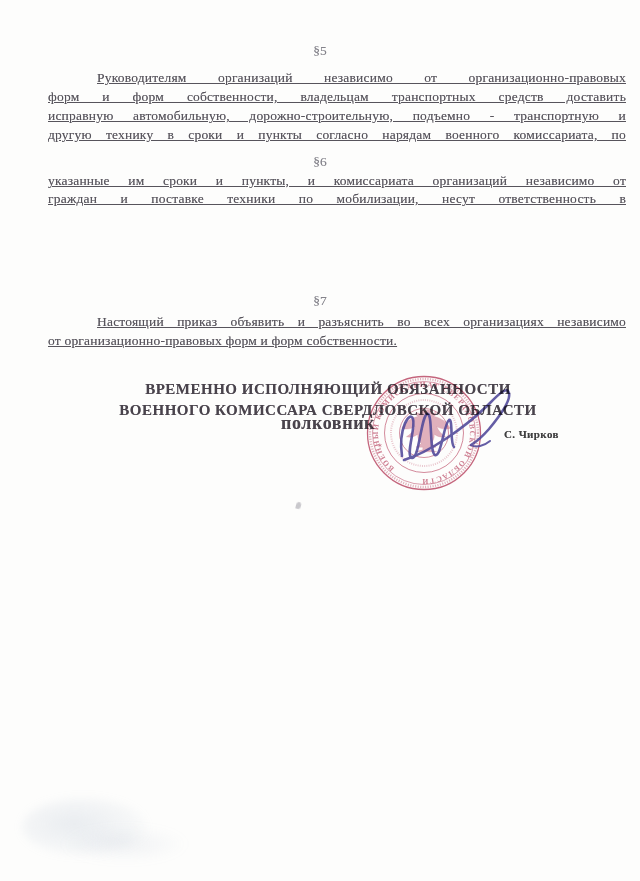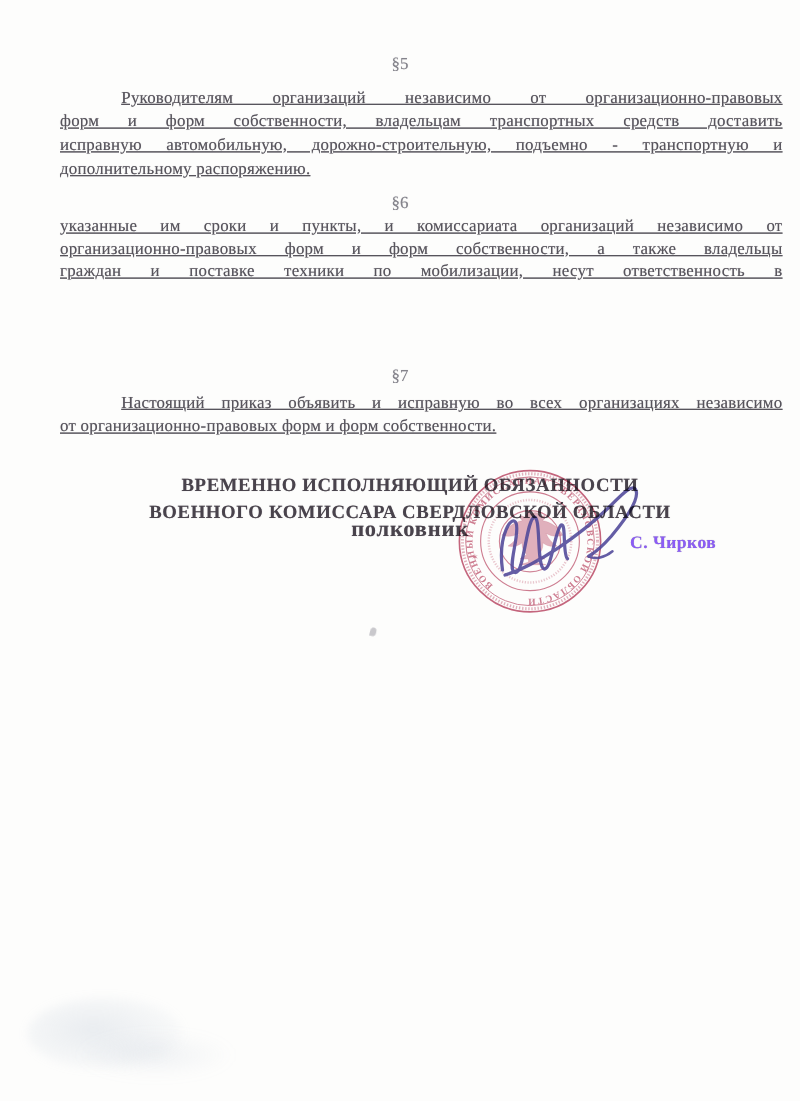--- a/index.html
+++ b/index.html
@@ -44,23 +44,23 @@
     text-align:center;
     transform:translateX(-9px);
     color:#49434c;
     font-weight:bold;
     text-shadow:0 0 .6px rgba(73,67,76,.5);
   }
   .sig-title{font-size:15px;line-height:20.5px;letter-spacing:.5px;}
   .sig-rank{font-size:18px;line-height:16px;letter-spacing:.6px;margin-top:-5px;}
   .signer{
     position:absolute;left:504px;top:425px;
-    font-size:14px;font-weight:bold;line-height:19px;
+    font-size:11px;font-weight:bold;line-height:19px;
     letter-spacing:.4px;
-    color:#8b5cf6;
+    color:#404040;
     text-shadow:0 0 .6px rgba(62,58,68,.5);
   }
   
   .stamp-svg{
     position:absolute;left:358px;top:368px;
     width:168px;height:136px;
     mix-blend-mode:multiply;
     overflow:visible;
   }
   .ink{filter:blur(.45px);opacity:.92;}
@@ -94,31 +94,30 @@
 <body>
 
 <div class="page" style="background: rgb(253, 253, 252);">
 
   <div id="sections">
       <div class="sec-marker" id="m0">§5</div>
       <div class="sec-para" id="p0">
         <div class="ln first">Руководителям организаций независимо от организационно-правовых</div>
         <div class="ln">форм и форм собственности, владельцам транспортных средств доставить</div>
         <div class="ln">исправную автомобильную, дорожно-строительную, подъемно - транспортную и</div>
-        <div class="ln last">дополнительному распоряжению.</div>
+        <div class="ln">другую технику в сроки и пункты согласно нарядам военного комиссариата, по</div>
       </div>
       <div class="sec-marker" id="m1">§6</div>
       <div class="sec-para" id="p1">
         <div class="ln">указанные им сроки и пункты, и комиссариата организаций независимо от</div>
-        <div class="ln">организационно-правовых форм и форм собственности, а также владельцы</div>
         <div class="ln">граждан и поставке техники по мобилизации, несут ответственность в</div>
       </div>
       <div class="sec-marker" id="m2">§7</div>
       <div class="sec-para" id="p2">
-        <div class="ln first">Настоящий приказ объявить и исправную во всех организациях независимо</div>
+        <div class="ln first">Настоящий приказ объявить и разъяснить во всех организациях независимо</div>
         <div class="ln last">от организационно-правовых форм и форм собственности.</div>
       </div>
     </div>
 
   <div class="sig-block">
     <div class="sig-title">ВРЕМЕННО ИСПОЛНЯЮЩИЙ ОБЯЗАННОСТИ</div>
     <div class="sig-title">ВОЕННОГО КОМИССАРА СВЕРДЛОВСКОЙ ОБЛАСТИ</div>
     <div class="sig-rank">полковник</div>
   </div>
 

